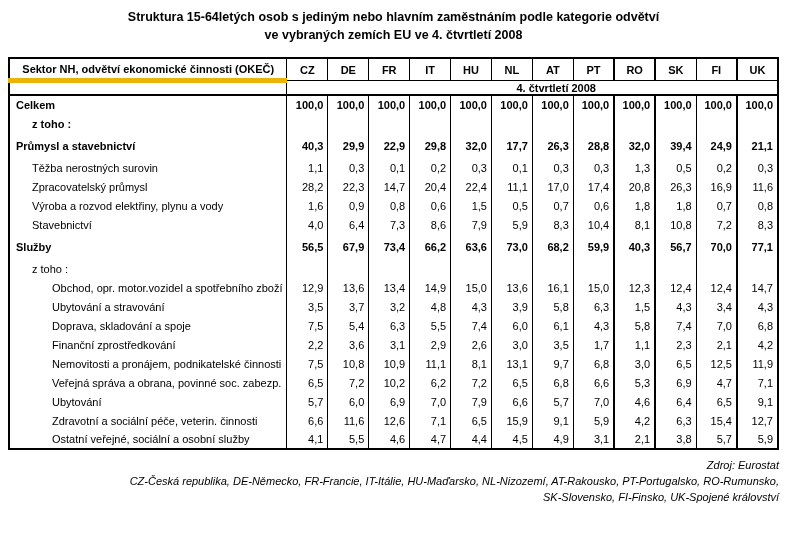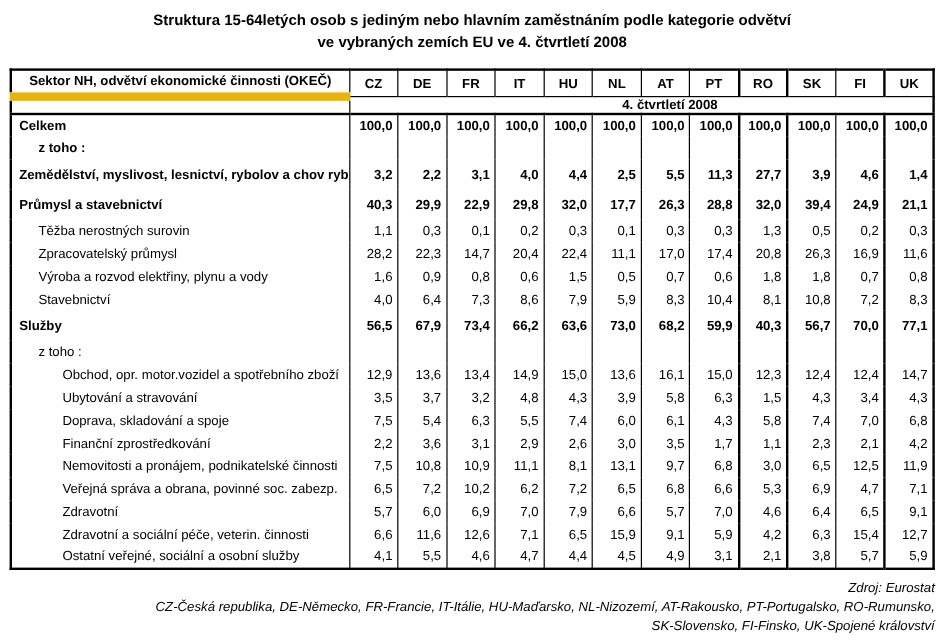--- a/index.html
+++ b/index.html
@@ -32,21 +32,21 @@
   table.data col.label-col { width: 278px; }
   table.data col.num-col { width: 41px; }
   th, td {
     box-sizing: border-box;
     font-size: 11px;
     padding: 0;
     white-space: nowrap;
     overflow: hidden;
   }
   th.label-h {
-    border-bottom: 7px solid #eab308;
+    border-bottom: 5px solid #eab308;
     font-weight: bold;
     text-align: center;
     height: 22px;
   }
   th.num-h {
     border-left: 1px solid #000;
     border-bottom: 1px solid #000;
     font-weight: bold;
     text-align: center;
     height: 22px;
@@ -155,35 +155,20 @@
           <td class="num bold"></td>
           <td class="num bold"></td>
           <td class="num bold"></td>
           <td class="num bold"></td>
           <td class="num bold thick-left"></td>
           <td class="num bold thick-left"></td>
           <td class="num bold"></td>
           <td class="num bold thick-left"></td>
         </tr>
         <tr class="tall">
-          <td class="label ind0 bold">Zemědělství, myslivost, lesnictví, rybolov a chov ryb</td>
-          <td class="num bold">3,2</td>
-          <td class="num bold">2,2</td>
-          <td class="num bold">3,1</td>
-          <td class="num bold">4,0</td>
-          <td class="num bold">4,4</td>
-          <td class="num bold">2,5</td>
-          <td class="num bold">5,5</td>
-          <td class="num bold">11,3</td>
-          <td class="num bold thick-left">27,7</td>
-          <td class="num bold thick-left">3,9</td>
-          <td class="num bold">4,6</td>
-          <td class="num bold thick-left">1,4</td>
-        </tr>
-        <tr class="tall">
           <td class="label ind0 bold">Průmysl a stavebnictví</td>
           <td class="num bold">40,3</td>
           <td class="num bold">29,9</td>
           <td class="num bold">22,9</td>
           <td class="num bold">29,8</td>
           <td class="num bold">32,0</td>
           <td class="num bold">17,7</td>
           <td class="num bold">26,3</td>
           <td class="num bold">28,8</td>
           <td class="num bold thick-left">32,0</td>
@@ -365,21 +350,21 @@
           <td class="num">7,2</td>
           <td class="num">6,5</td>
           <td class="num">6,8</td>
           <td class="num">6,6</td>
           <td class="num thick-left">5,3</td>
           <td class="num thick-left">6,9</td>
           <td class="num">4,7</td>
           <td class="num thick-left">7,1</td>
         </tr>
         <tr>
-          <td class="label ind2">Zdravotní</td>
+          <td class="label ind2">Ubytování</td>
           <td class="num">5,7</td>
           <td class="num">6,0</td>
           <td class="num">6,9</td>
           <td class="num">7,0</td>
           <td class="num">7,9</td>
           <td class="num">6,6</td>
           <td class="num">5,7</td>
           <td class="num">7,0</td>
           <td class="num thick-left">4,6</td>
           <td class="num thick-left">6,4</td>

